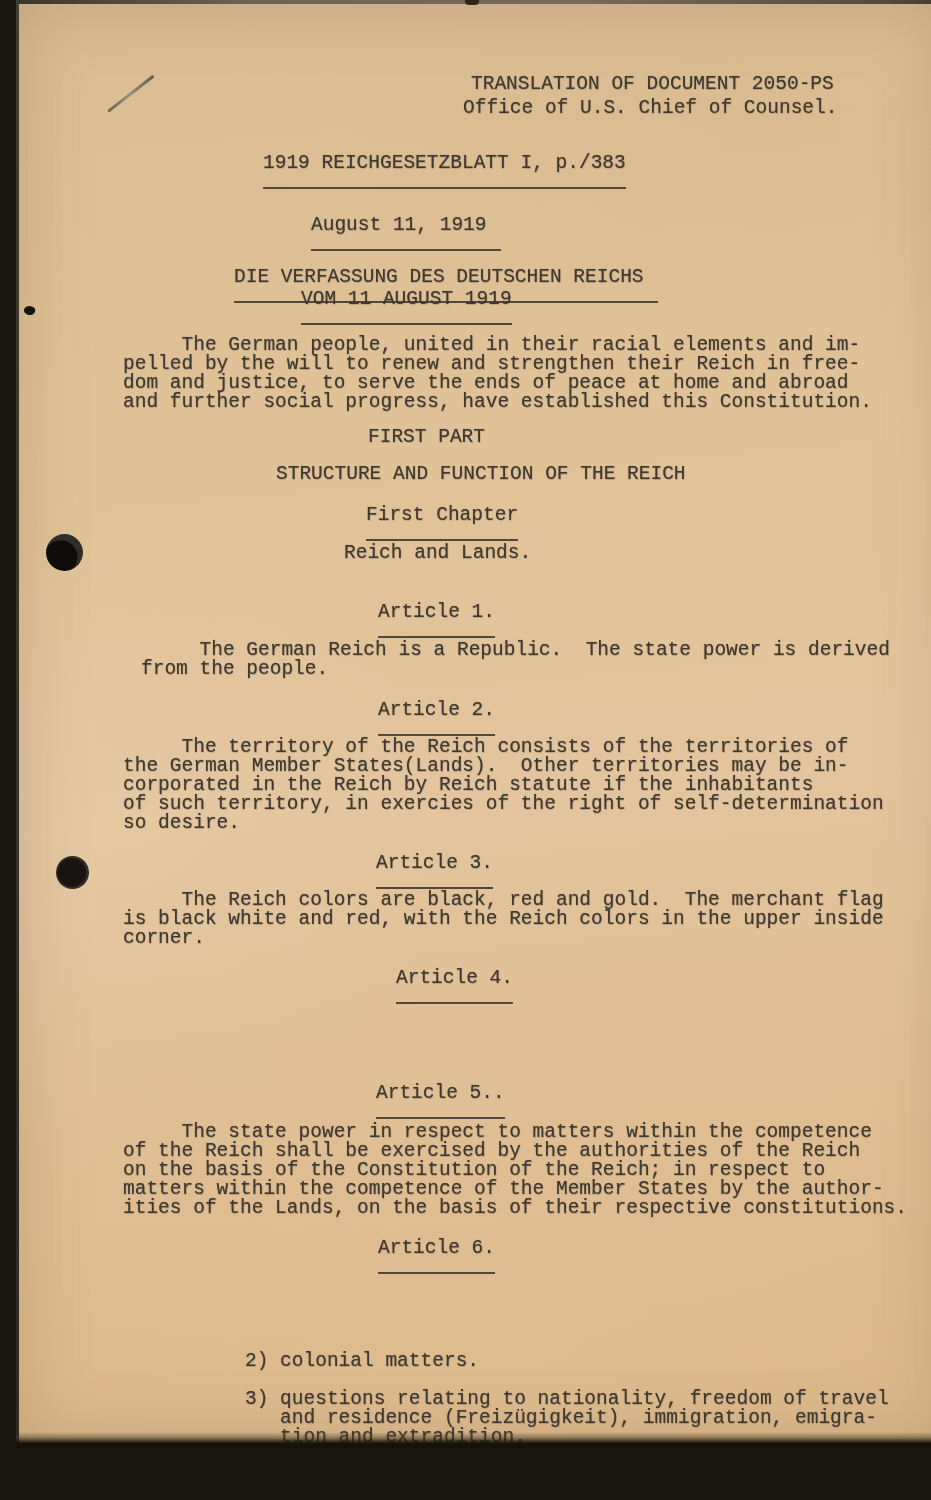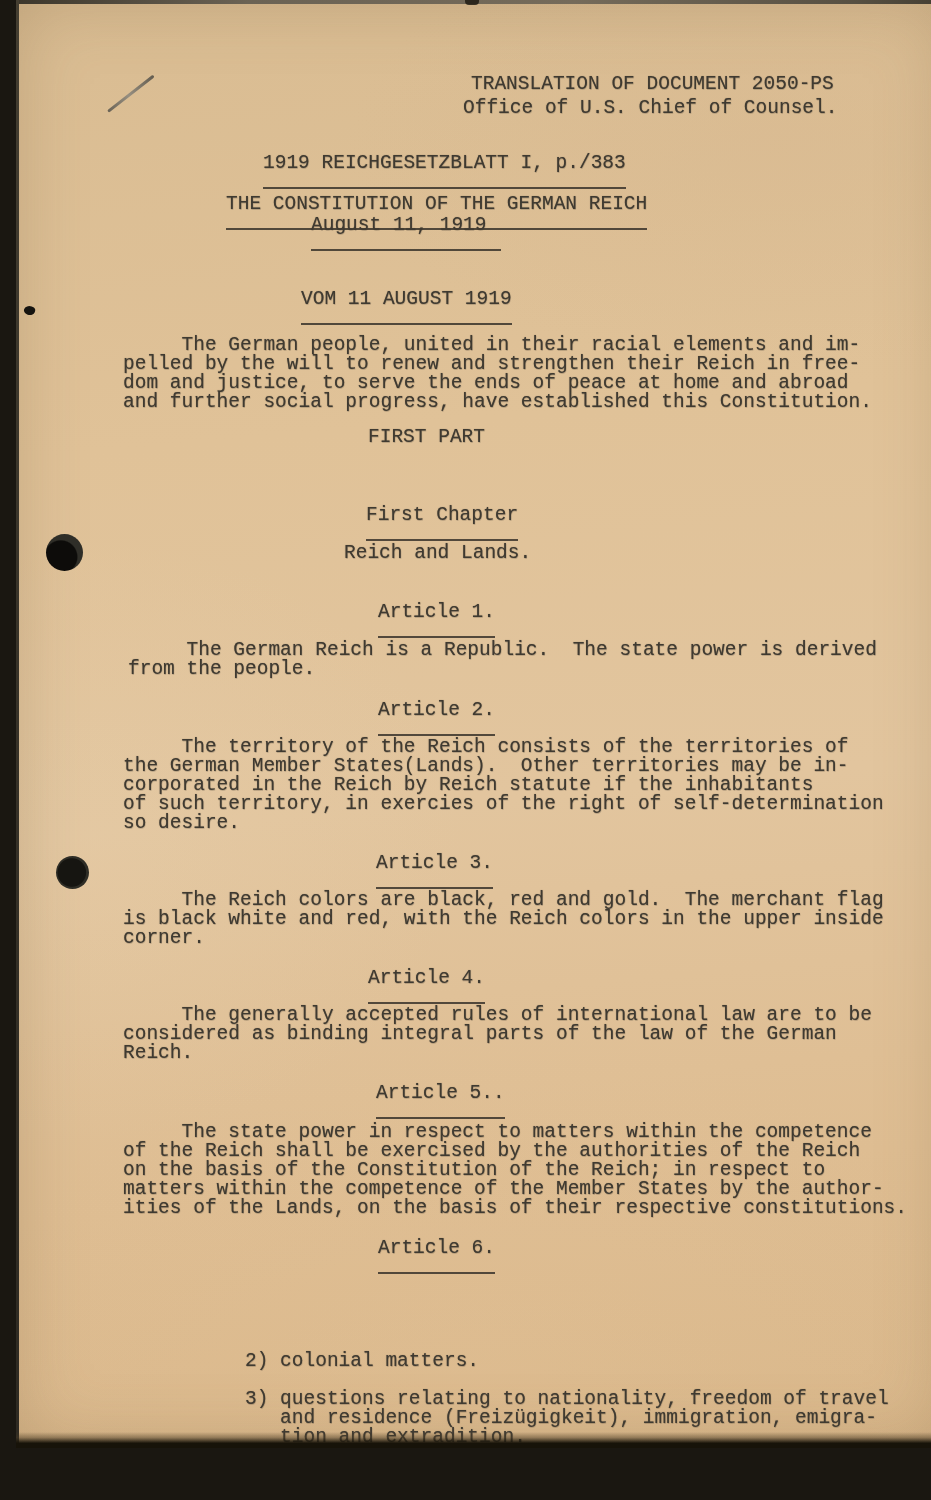--- a/index.html
+++ b/index.html
@@ -28,24 +28,24 @@
   #cite  { left:247px; top:154px; }
   #ttlen { left:210px; top:195px; }
   #dateen{ left:295px; top:216px; }
   #ttlde { left:218px; top:268px; }
   #datede{ left:285px; top:290px; }
   #preamble { left:107px; top:336px; }
   #part  { left:352px; top:428px; }
   #partsub { left:260px; top:465px; }
   #chap  { left:350px; top:506px; }
   #chapsub { left:328px; top:544px; }
-  #a1h { left:362px; top:603px; }  #a1b { left:112px; top:641px; }
+  #a1h { left:362px; top:603px; }  #a1b { left:125px; top:641px; }
   #a2h { left:362px; top:701px; }  #a2b { left:107px; top:738px; }
   #a3h { left:360px; top:854px; }  #a3b { left:107px; top:891px; }
-  #a4h { left:352px; top:969px; }  #a4b { left:107px; top:1006px; }
+  #a4h { left:380px; top:969px; }  #a4b { left:107px; top:1006px; }
   #a5h { left:360px; top:1084px; } #a5b { left:107px; top:1123px; }
   #a6h { left:362px; top:1239px; } #a6i { left:122px; top:1276px; }
   #a6item0 { left:229px; top:1314px; }
   #a6item1 { left:229px; top:1352px; }
   #a6item2 { left:229px; top:1390px; }
   
   .edge-top { position:absolute; left:0; top:0; right:0; height:4px;
     background:linear-gradient(90deg,#3c362b,#6b6354 25%,#756b5a 60%,#575042 90%,#433d31); }
   .edge-left { position:absolute; left:0; top:0; bottom:0; width:3px;
     background:linear-gradient(180deg,#443e31,#373228 50%,#2e2a22); }
@@ -68,53 +68,51 @@
 </style>
 </head>
 <body>
 
 <div class="page">
 
   <div class="tw" id="hdr1">TRANSLATION OF DOCUMENT 2050-PS</div>
   <div class="tw" id="hdr2">Office of U.S. Chief of Counsel.</div>
 
   <div class="tw ul" id="cite">1919 REICHGESETZBLATT I, p./383</div>
-  <div class="tw ul" id="ttlen">THE CONSTITUTION OF THE GERMAN REICH</div>
   <div class="tw ul ul-pad" id="dateen">August 11, 1919</div>
+  <div class="tw ul ul-pad" id="ttlde">DIE VERFASSUNG DES DEUTSCHEN REICHS</div>
   <div class="tw ul" id="datede">VOM 11 AUGUST 1919</div>
 
   <div class="tw" id="preamble">     The German people, united in their racial elements and im-
 pelled by the will to renew and strengthen their Reich in free-
 dom and justice, to serve the ends of peace at home and abroad
 and further social progress, have established this Constitution.</div>
 
   <div class="tw" id="part">FIRST PART</div>
+  <div class="tw" id="partsub">STRUCTURE AND FUNCTION OF THE REICH</div>
   <div class="tw ul" id="chap">First Chapter</div>
   <div class="tw" id="chapsub">Reich and Lands.</div>
 
   <div class="tw ul" id="a1h">Article 1.</div>
   <div class="tw" id="a1b">     The German Reich is a Republic.  The state power is derived
 from the people.</div>
 
   <div class="tw ul" id="a2h">Article 2.</div>
   <div class="tw" id="a2b">     The territory of the Reich consists of the territories of
 the German Member States(Lands).  Other territories may be in-
 corporated in the Reich by Reich statute if the inhabitants
 of such territory, in exercies of the right of self-determination
 so desire.</div>
 
   <div class="tw ul" id="a3h">Article 3.</div>
   <div class="tw" id="a3b">     The Reich colors are black, red and gold.  The merchant flag
 is black white and red, with the Reich colors in the upper inside
 corner.</div>
 
   <div class="tw ul" id="a4h">Article 4.</div>
-  <div class="tw" id="a4b">     The generally accepted rules of international law are to be
-considered as binding integral parts of the law of the German
-Reich.</div>
 
   <div class="tw ul" id="a5h">Article 5..</div>
   <div class="tw" id="a5b">     The state power in respect to matters within the competence
 of the Reich shall be exercised by the authorities of the Reich
 on the basis of the Constitution of the Reich; in respect to
 matters within the competence of the Member States by the author-
 ities of the Lands, on the basis of their respective constitutions.</div>
 
   <div class="tw ul" id="a6h">Article 6.</div>
   <div class="tw" id="a6item1">2) colonial matters.</div>

